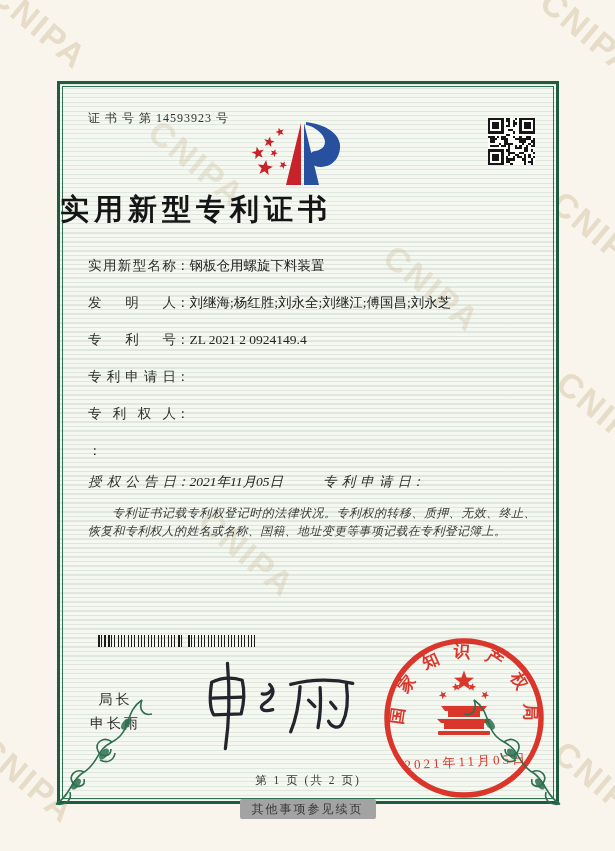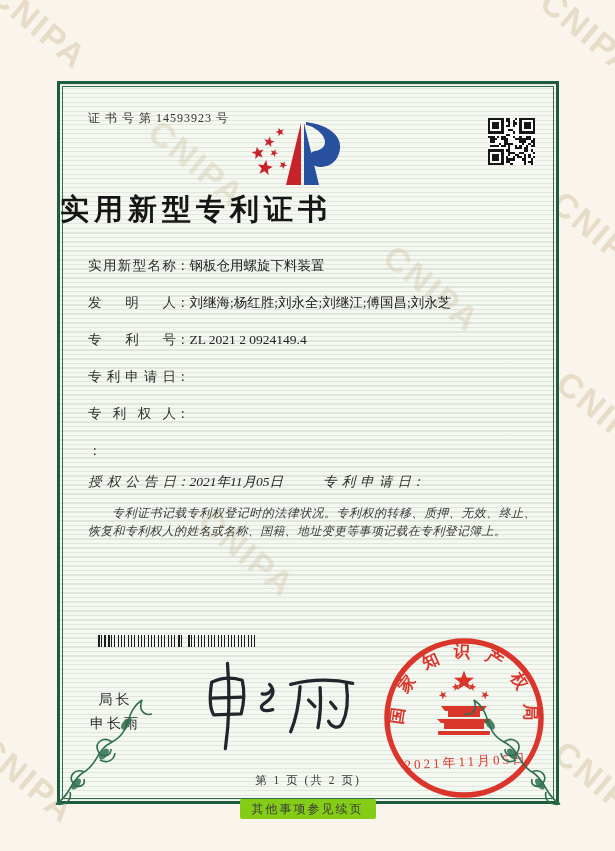--- a/index.html
+++ b/index.html
@@ -73,21 +73,21 @@
   
   .seal{position:absolute;left:318px;top:548px;opacity:.93;}
   
   .page-info{
     position:absolute;left:0;right:0;bottom:13px;text-align:center;
     font-size:11.5px;letter-spacing:2px;color:#3a3a38;
   }
   .continuation{
     position:absolute;left:0;right:0;top:801px;text-align:center;z-index:2;font-size:12px;letter-spacing:2px;color:#3a3a38;
   }
-  .continuation span{background:#84cc16;padding:3px 12px;border-radius:2px;}
+  .continuation span{background:#a3a3a3;padding:3px 12px;border-radius:2px;}
   .corner{position:absolute;z-index:3;pointer-events:none;}
   .corner.bl{left:-14px;bottom:-12px;}
   .corner.br{right:-14px;bottom:-12px;transform:scaleX(-1);}
 </style>
 </head>
 <body>
 
 <div class="wm" style="left:-18px;top:6px">CNIPA</div>
 <div class="wm" style="left:532px;top:14px">CNIPA</div>
 <div class="wm" style="left:543px;top:215px">CNIPA</div>

